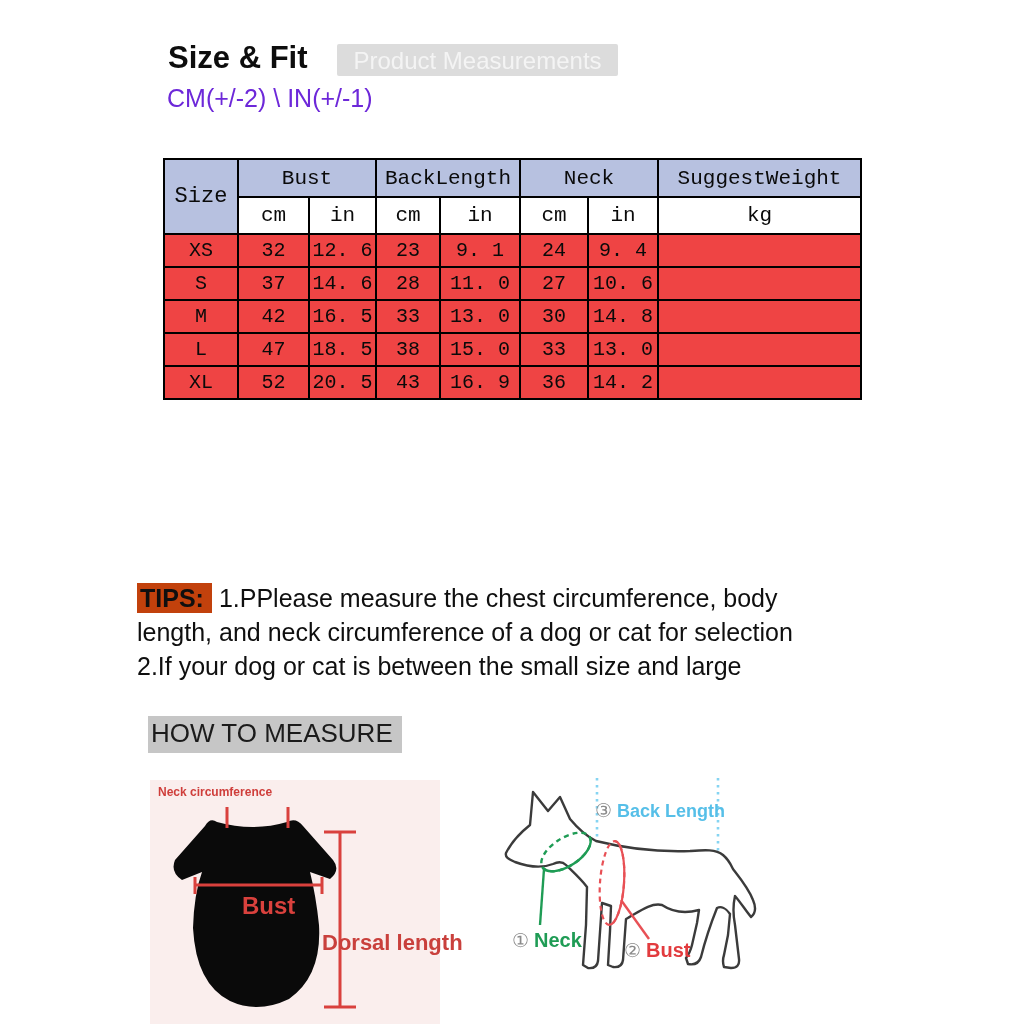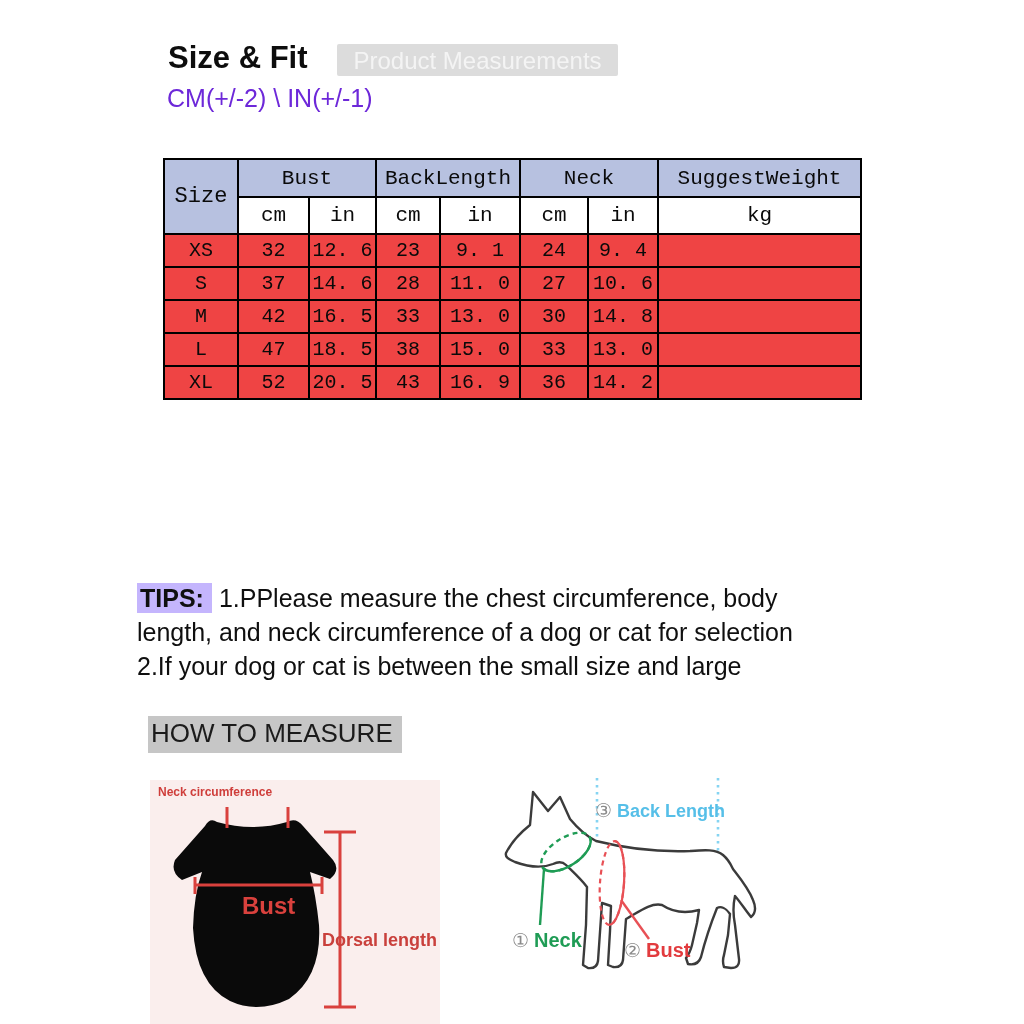--- a/index.html
+++ b/index.html
@@ -17,31 +17,31 @@
               table-layout:fixed;font-family:"Liberation Mono",monospace;color:#0a0a0a;}
   .size-table td,.size-table th{border:2px solid #000;text-align:center;vertical-align:middle;
               font-weight:normal;padding:0;overflow:hidden;}
   .size-table .grp th{background:#b7c1e0;font-size:21px;height:36px;}
   .size-table th.size-h{background:#b7c1e0;font-size:22px;}
   .size-table .units th{background:#fff;font-size:21px;height:35px;}
   .size-table tbody td{font-size:20px;height:31px;background:#ef4444;}
 
   
   .tips{position:absolute;left:137px;top:581px;width:810px;font-size:25px;line-height:34px;color:#0f0f0f;}
-  .hl{background:#c4b5fd;font-weight:bold;padding:1px 8px 1px 3px;margin-right:7px;}
+  .hl{background:#c2410c;font-weight:bold;padding:1px 8px 1px 3px;margin-right:7px;}
   .htm{position:absolute;left:134px;top:716px;background:#c6c6c6;font-size:26px;
        padding:2px 9px 4px 3px;color:#1b1b1b;margin-left:14px;}
 
   
   .shirt-panel{position:absolute;left:150px;top:780px;width:290px;height:244px;background:#faeeed;}
   .shirt-panel svg{position:absolute;left:0;top:0;}
   .shirt-neck-label{position:absolute;left:8px;top:5px;width:186px;text-align:left;
        font-size:12px;font-weight:bold;color:#cf3e3b;}
   .shirt-bust-label{position:absolute;left:92px;top:112px;font-size:24px;font-weight:bold;color:#d9413d;}
-  .shirt-dorsal-label{position:absolute;left:172px;top:150px;font-size:18px;font-weight:bold;
+  .shirt-dorsal-label{position:absolute;left:172px;top:150px;font-size:22px;font-weight:bold;
        color:#c9403c;white-space:nowrap;}
 
   
   .dog-panel{position:absolute;left:490px;top:773px;width:380px;height:240px;}
   .dog-panel svg{position:absolute;left:0;top:0;}
   .dog-lbl{position:absolute;white-space:nowrap;font-weight:bold;}
   .num{color:#8a8a8a;font-weight:normal;font-size:19px;margin-right:5px;}
   .lbl-backlength{left:105px;top:8px;font-size:18px;color:#56bfe8;margin-top:18px;}
   .lbl-neck{left:22px;top:156px;font-size:20px;color:#1f9c55;}
   .lbl-bust{left:134px;top:166px;font-size:20px;color:#e23b3e;}

